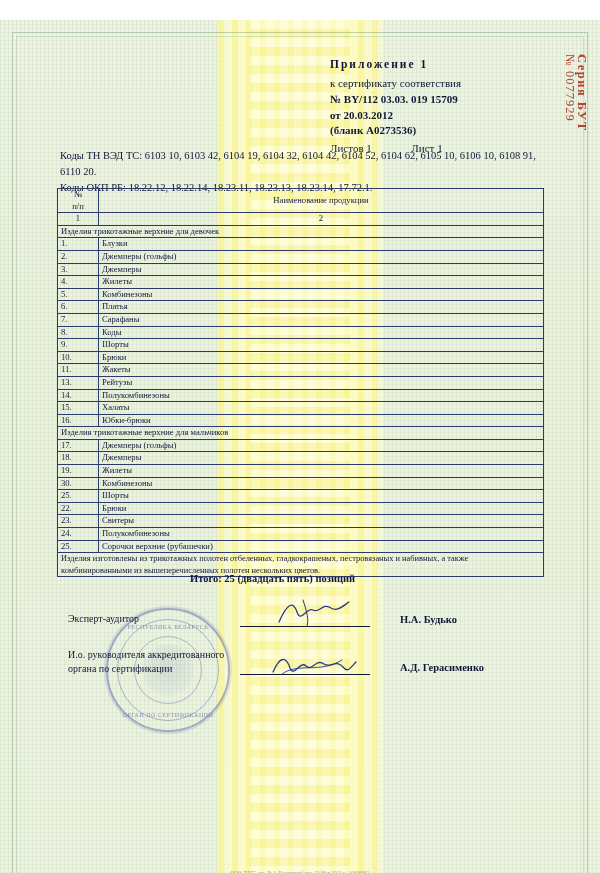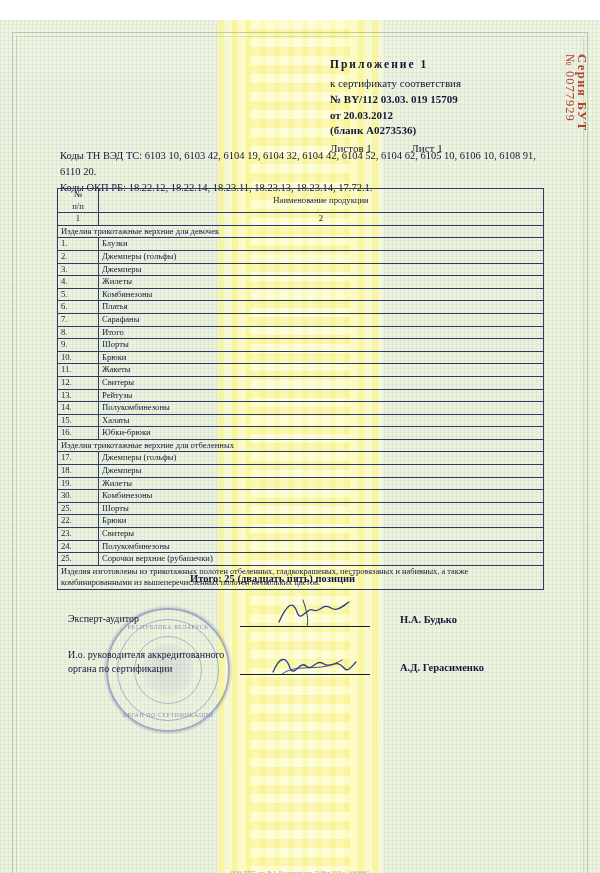--- a/index.html
+++ b/index.html
@@ -385,56 +385,52 @@
           <tr>
             <td class="col-num num">6.</td>
             <td>Платья</td>
           </tr>
           <tr>
             <td class="col-num num">7.</td>
             <td>Сарафаны</td>
           </tr>
           <tr>
             <td class="col-num num">8.</td>
-            <td>Итого</td>
+            <td>Коды</td>
           </tr>
           <tr>
             <td class="col-num num">9.</td>
             <td>Шорты</td>
           </tr>
           <tr>
             <td class="col-num num">10.</td>
             <td>Брюки</td>
           </tr>
           <tr>
             <td class="col-num num">11.</td>
             <td>Жакеты</td>
           </tr>
           <tr>
-            <td class="col-num num">12.</td>
-            <td>Свитеры</td>
-          </tr>
-          <tr>
             <td class="col-num num">13.</td>
             <td>Рейтузы</td>
           </tr>
           <tr>
             <td class="col-num num">14.</td>
             <td>Полукомбинезоны</td>
           </tr>
           <tr>
             <td class="col-num num">15.</td>
             <td>Халаты</td>
           </tr>
           <tr>
             <td class="col-num num">16.</td>
             <td>Юбки-брюки</td>
           </tr>
           <tr>
-            <td colspan="2">Изделия трикотажные верхние для отбеленных</td>
+            <td colspan="2">Изделия трикотажные верхние для мальчиков</td>
           </tr>
           <tr>
             <td class="col-num num">17.</td>
             <td>Джемперы (гольфы)</td>
           </tr>
           <tr>
             <td class="col-num num">18.</td>
             <td>Джемперы</td>
           </tr>
           <tr>

